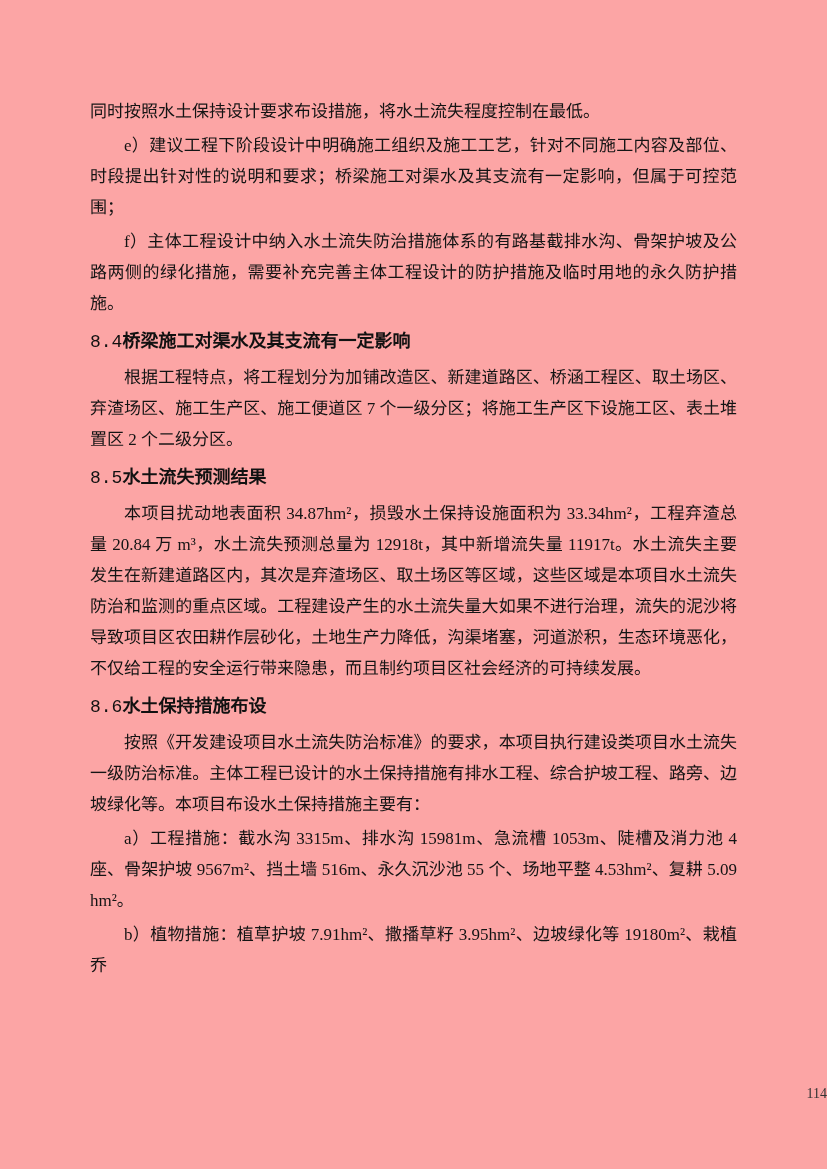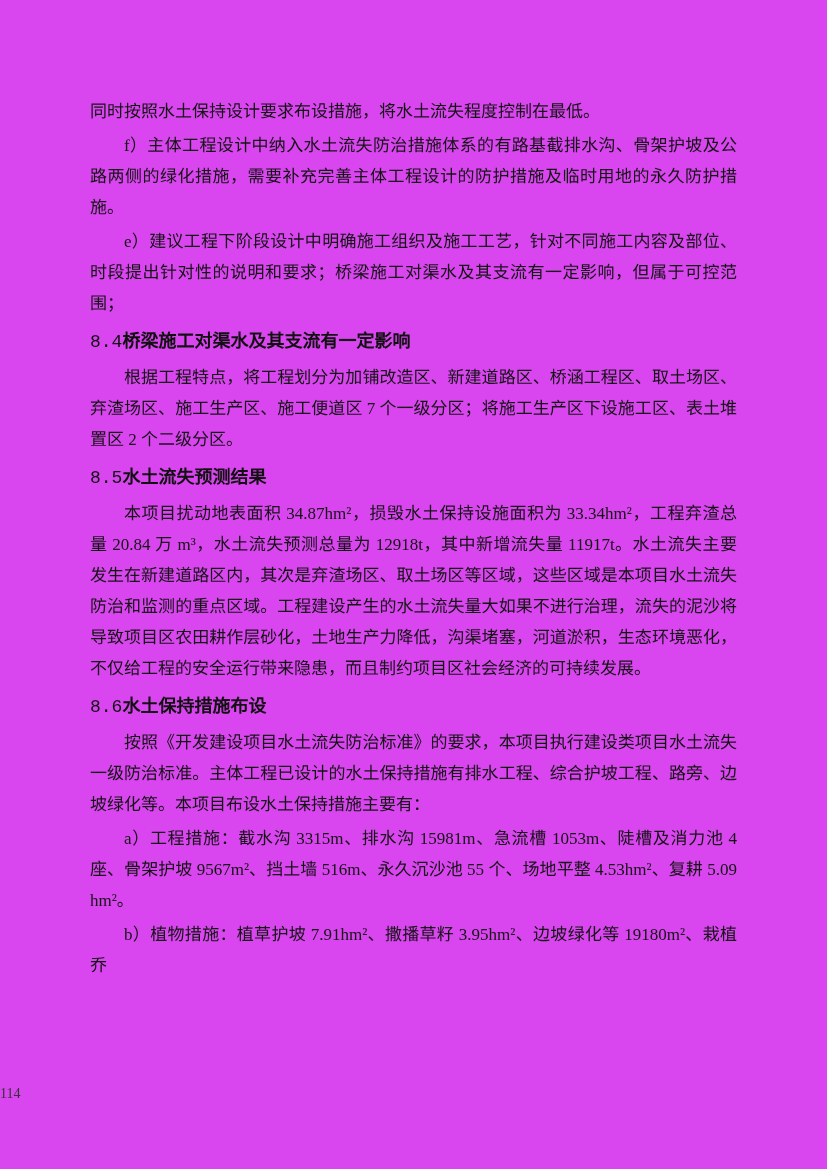--- a/index.html
+++ b/index.html
@@ -5,21 +5,21 @@
   html, body {
     margin: 0;
     padding: 0;
     background: #ffffff;
   }
   .page {
     position: relative;
     width: 827px;
     height: 1169px;
     margin: 0 auto;
-    background: #d946ef;
+    background: #fca5a5;
     box-sizing: border-box;
     padding: 96px 90px 0 90px;
     color: #141414;
     overflow: hidden;
   }
   .body-text p {
     margin: 0 0 3px 0;
     font-family: "Liberation Serif", "DejaVu Serif", serif;
     font-size: 17px;
     line-height: 31px;
@@ -40,37 +40,37 @@
   }
   .heading .hnum {
     font-family: Liberation Mono, monospace;
     font-weight: 400;
   }
   .page-footer {
     position: absolute;
     top: 1086px;
     left: 0;
     width: 100%;
-    text-align: left;
+    text-align: right;
     font-family: "Liberation Serif", "DejaVu Serif", serif;
     font-size: 14px;
     color: #333333;
   }
 </style>
 </head>
 <body>
 
 <div class="page">
   <div class="body-text">
 
     <p>同时按照水土保持设计要求布设措施，将水土流失程度控制在最低。</p>
 
+    <p class="ind">e）建议工程下阶段设计中明确施工组织及施工工艺，针对不同施工内容及部位、时段提出针对性的说明和要求；桥梁施工对渠水及其支流有一定影响，但属于可控范围；</p>
+
     <p class="ind">f）主体工程设计中纳入水土流失防治措施体系的有路基截排水沟、骨架护坡及公路两侧的绿化措施，需要补充完善主体工程设计的防护措施及临时用地的永久防护措施。</p>
-
-    <p class="ind">e）建议工程下阶段设计中明确施工组织及施工工艺，针对不同施工内容及部位、时段提出针对性的说明和要求；桥梁施工对渠水及其支流有一定影响，但属于可控范围；</p>
 
     <h2 class="heading"><span class="hnum">8.4</span><span>桥梁施工对渠水及其支流有一定影响</span></h2>
 
 
     <p class="ind">根据工程特点，将工程划分为加铺改造区、新建道路区、桥涵工程区、取土场区、弃渣场区、施工生产区、施工便道区 7 个一级分区；将施工生产区下设施工区、表土堆置区 2 个二级分区。</p>
 
     <h2 class="heading"><span class="hnum">8.5</span><span>水土流失预测结果</span></h2>
 
     <p class="ind">本项目扰动地表面积 34.87hm²，损毁水土保持设施面积为 33.34hm²，工程弃渣总量 20.84 万 m³，水土流失预测总量为 12918t，其中新增流失量 11917t。水土流失主要发生在新建道路区内，其次是弃渣场区、取土场区等区域，这些区域是本项目水土流失防治和监测的重点区域。工程建设产生的水土流失量大如果不进行治理，流失的泥沙将导致项目区农田耕作层砂化，土地生产力降低，沟渠堵塞，河道淤积，生态环境恶化，不仅给工程的安全运行带来隐患，而且制约项目区社会经济的可持续发展。</p>
 

